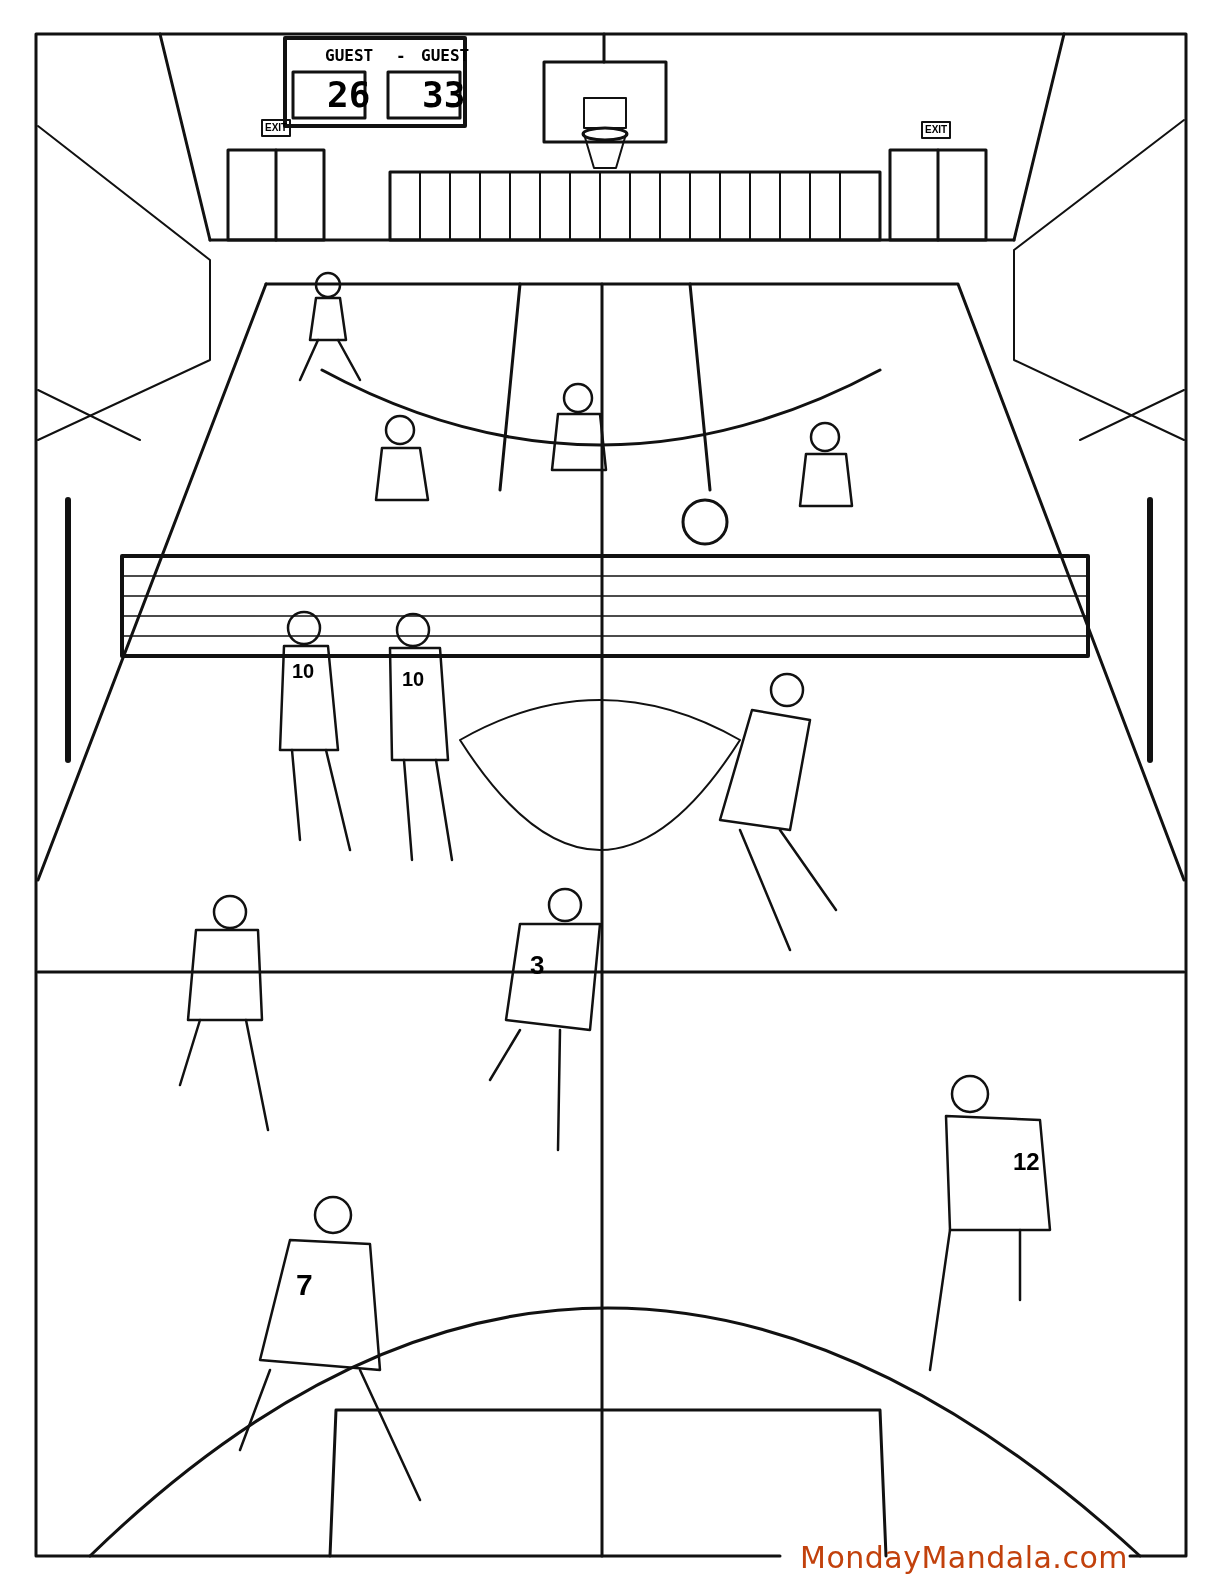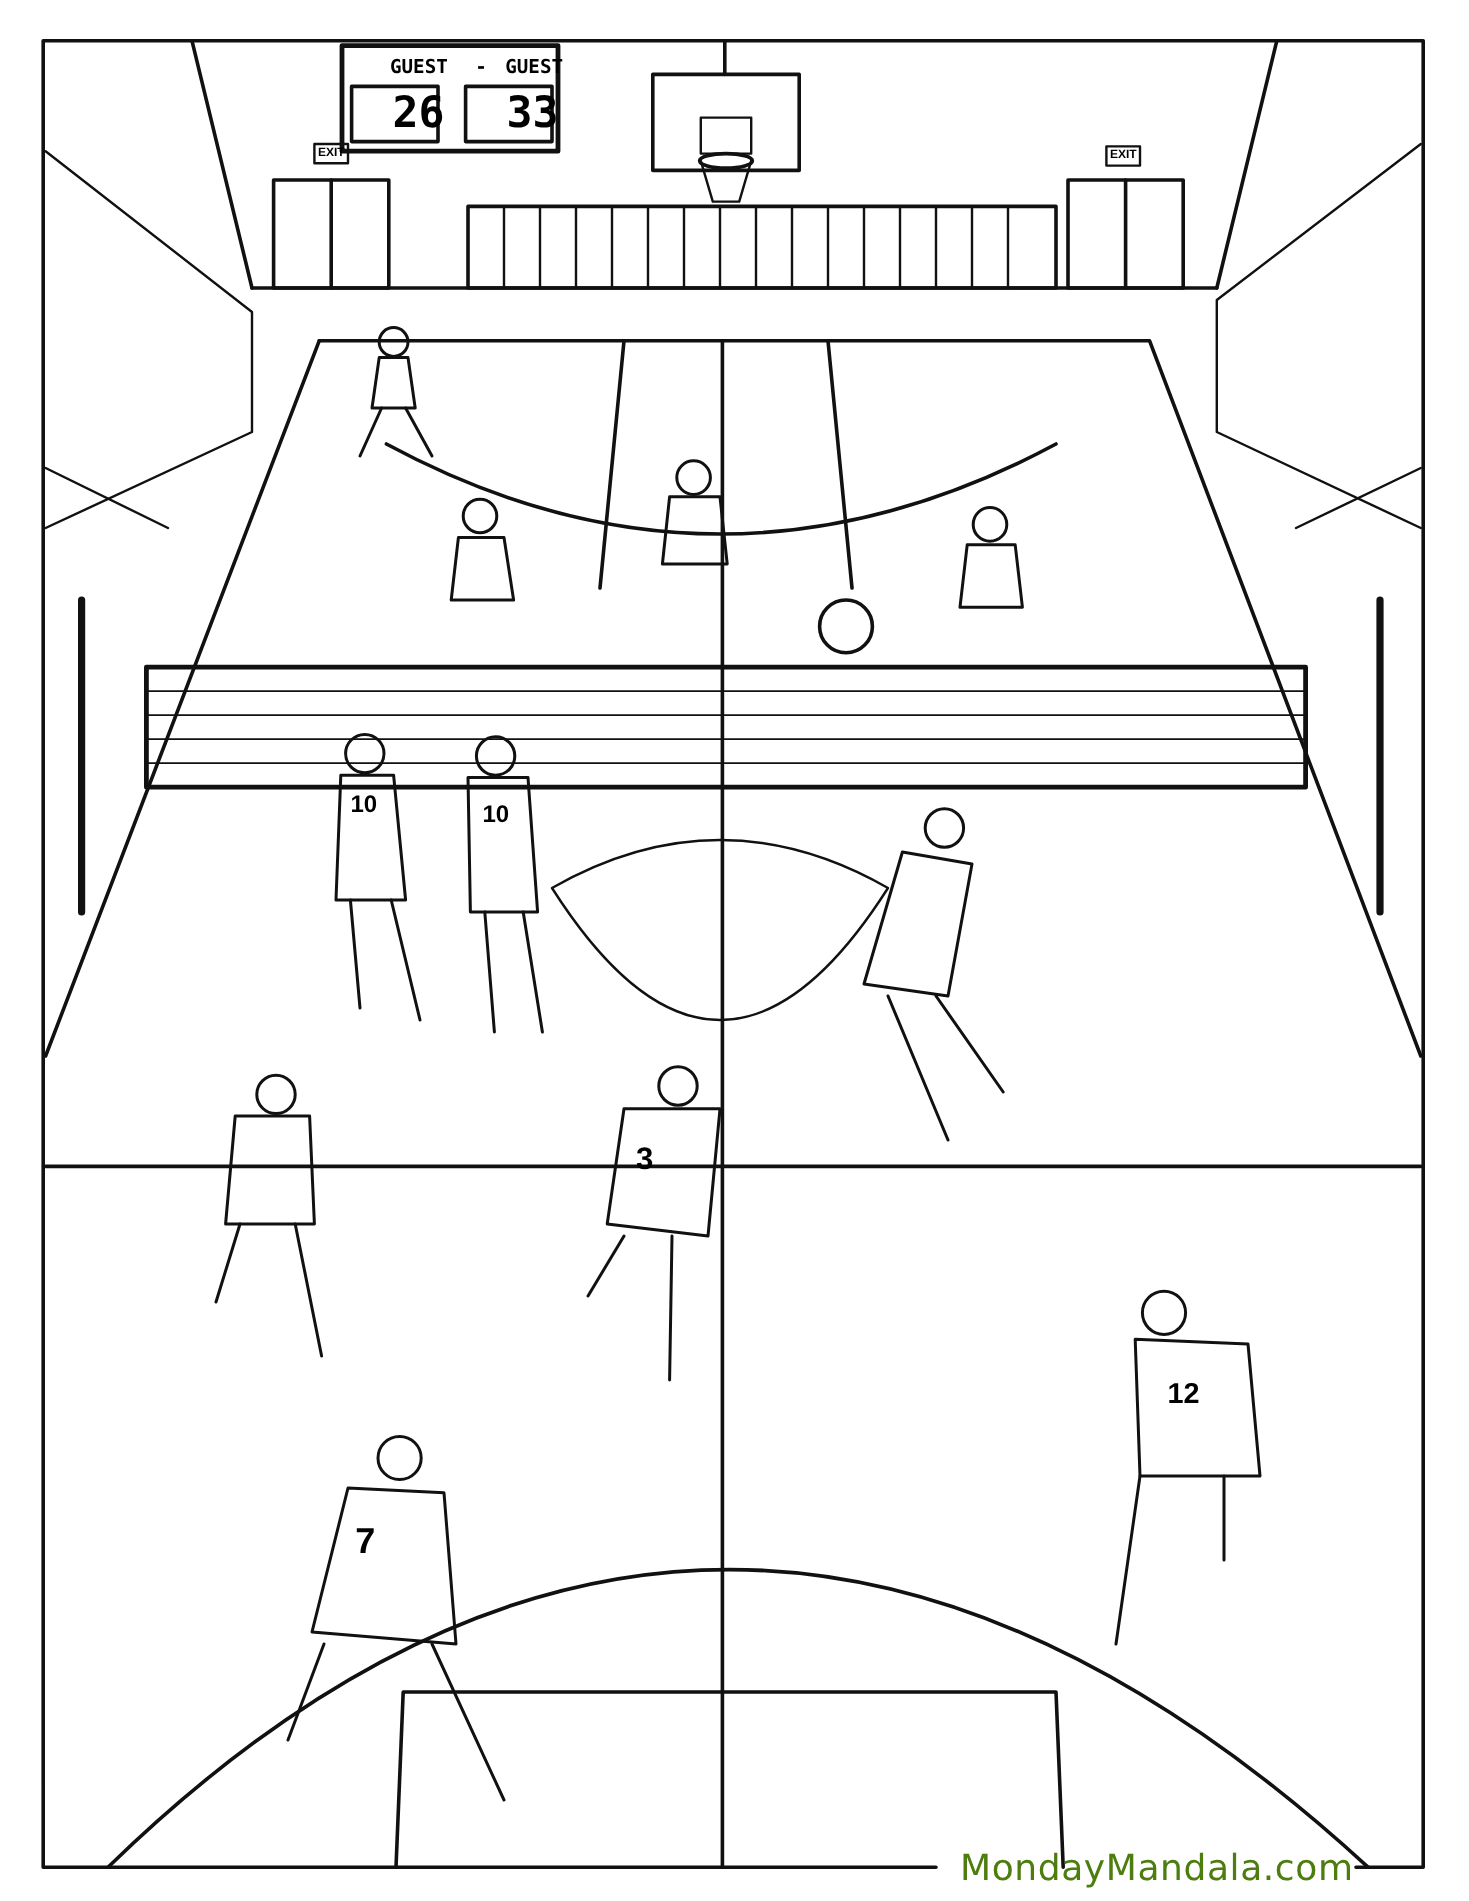--- a/index.html
+++ b/index.html
@@ -1,19 +1,19 @@
 <!DOCTYPE html>
 <html><head>
 <meta charset="utf-8">
 <style>
   html,body{margin:0;padding:0;background:#fff;}
   body{width:1224px;height:1584px;position:relative;overflow:hidden;font-family:"Liberation Sans",sans-serif;}
   #art{position:absolute;left:0;top:0;}
   .scoreboard-text{font-family:"DejaVu Sans Mono",monospace;font-weight:bold;margin-left:27px;}
-  .watermark{position:absolute;left:800px;top:1540px;font-size:30px;color:#4d7c0f;font-family:"DejaVu Sans",sans-serif;letter-spacing:0.5px;}
+  .watermark{position:absolute;left:800px;top:1540px;font-size:30px;color:#c2410c;font-family:"DejaVu Sans",sans-serif;letter-spacing:0.5px;}
 </style>
 </head>
 <body>
 
 <svg id="art" width="1224" height="1584" viewBox="0 0 1224 1584" fill="none" stroke="#111" stroke-width="3" stroke-linecap="round" stroke-linejoin="round">
 
   <path d="M1130 1556 L1186 1556 L1186 34 L36 34 L36 1556 L780 1556"></path>
 
   <g>
     <line x1="160" y1="34" x2="210" y2="240"></line>
@@ -157,16 +157,16 @@
 <div class="scoreboard-text" style="position:absolute;left:394px;top:46px;font-size:16px;">GUEST</div>
 <div class="scoreboard-text" style="position:absolute;left:300px;top:74px;font-size:36px;">26</div>
 <div class="scoreboard-text" style="position:absolute;left:395px;top:74px;font-size:36px;">33</div>
 
 <div style="position:absolute;left:265px;top:122px;font-size:10px;font-weight:bold;">EXIT</div>
 <div style="position:absolute;left:925px;top:124px;font-size:10px;font-weight:bold;">EXIT</div>
 
 <div style="position:absolute;left:292px;top:660px;font-size:20px;font-weight:bold;">10</div>
 <div style="position:absolute;left:402px;top:668px;font-size:20px;font-weight:bold;">10</div>
 <div style="position:absolute;left:530px;top:950px;font-size:26px;font-weight:bold;">3</div>
-<div style="position:absolute;left:973px;top:1148px;font-size:24px;font-weight:bold;">12</div>
+<div style="position:absolute;left:1013px;top:1148px;font-size:24px;font-weight:bold;">12</div>
 <div style="position:absolute;left:296px;top:1268px;font-size:30px;font-weight:bold;">7</div>
 
 <div class="watermark">MondayMandala.com</div>
 
 </body></html>

